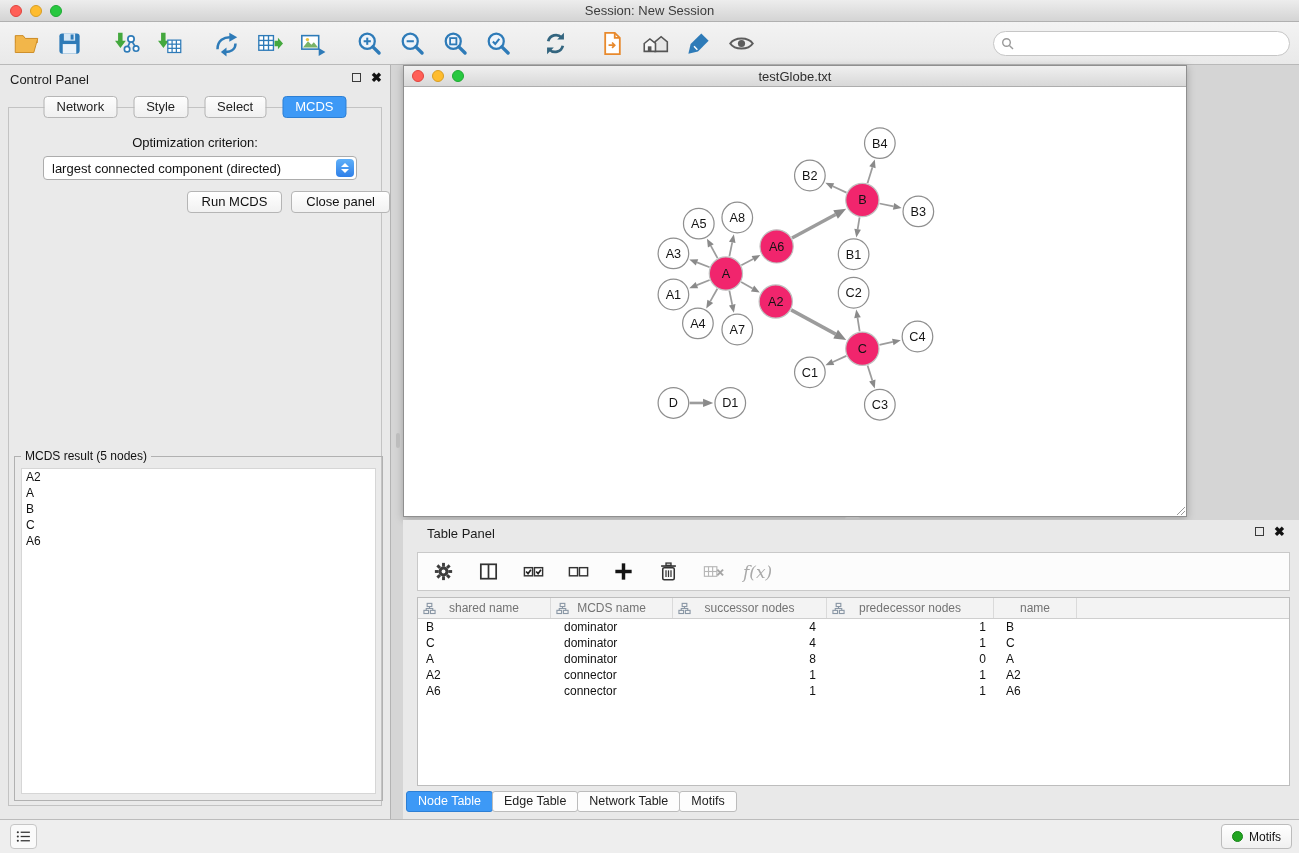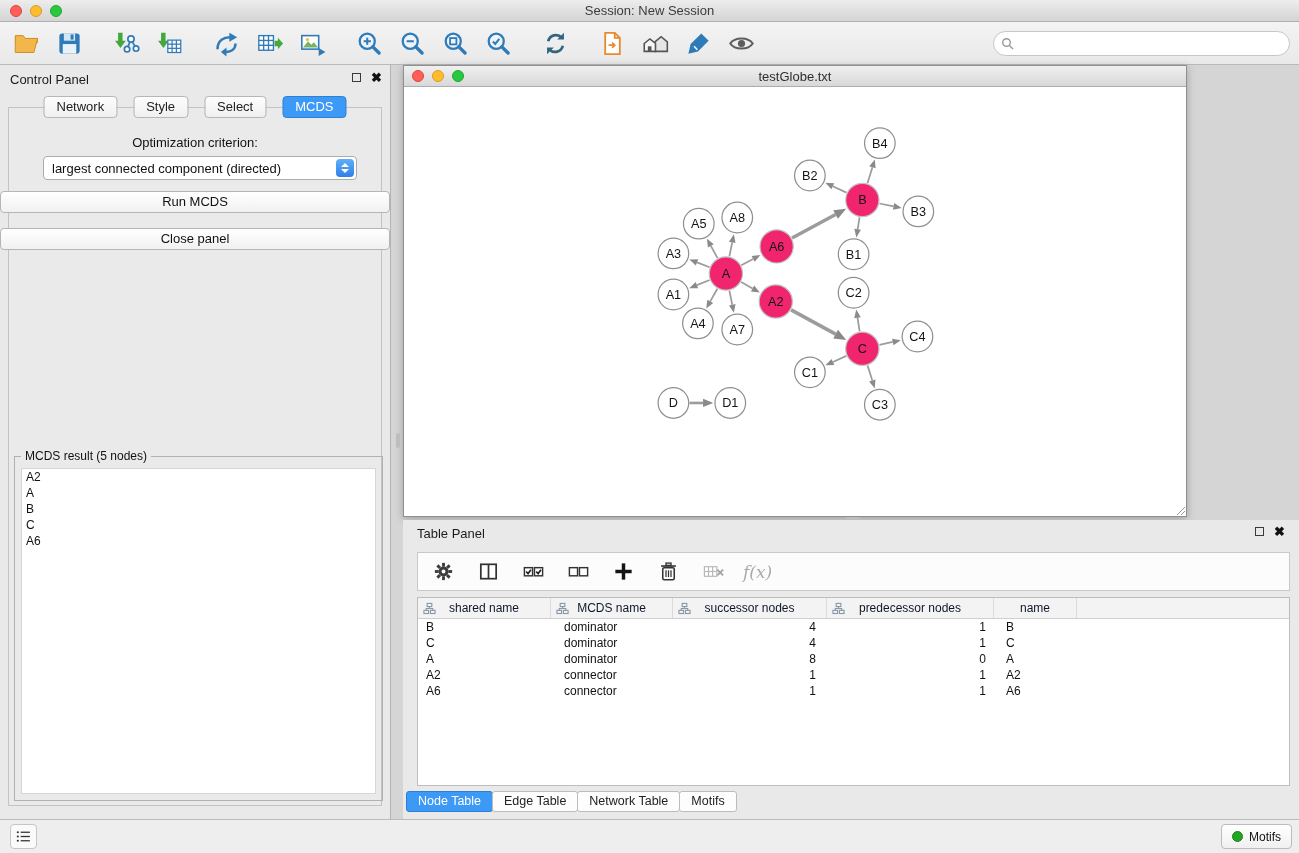--- a/index.html
+++ b/index.html
@@ -55,21 +55,21 @@
   .opt-label { position:absolute; left:0; right:0; top:70px; text-align:center; font-size:13px; color:#111; }
   .dropdown { position:absolute; left:43px; top:91px; width:314px; height:24px; background:#fff;
     border:1px solid #acacac; border-radius:4px; display:flex; align-items:center; }
   .dd-text { flex:1; font-size:13px; color:#111; padding-left:8px; white-space:nowrap; overflow:hidden; }
   .dd-stepper { width:18px; height:18px; margin-right:2px; border-radius:4px;
     background:linear-gradient(#5fb0f9,#2f7fe8); display:flex; flex-direction:column;
     align-items:center; justify-content:center; gap:2px; }
   .dd-up { width:0; height:0; border-left:4px solid transparent; border-right:4px solid transparent; border-bottom:4px solid #fff; }
   .dd-down { width:0; height:0; border-left:4px solid transparent; border-right:4px solid transparent; border-top:4px solid #fff; }
 
-  .cp-buttons { position:absolute; left:0; right:0; top:126px; display:flex; justify-content:flex-end; gap:15px;flex-direction:column; }
+  .cp-buttons { position:absolute; left:0; right:0; top:126px; display:flex; justify-content:flex-end; gap:9px; }
   .btn { font-size:13px; color:#111; background:linear-gradient(#ffffff,#f1f1f1);
     border:1px solid #b5b5b5; border-radius:4px; padding:2px 14px 3px; font-family:"Liberation Sans",sans-serif; }
 
   .groupbox { position:absolute; left:14px; top:391px; width:369px; height:345px; border:1px solid #b1b1b1; }
   .gb-legend { position:absolute; top:-8px; left:6px; background:#eaeaea; padding:0 4px; font-size:12px; color:#111; }
   .result-list { position:absolute; left:6px; right:6px; top:11px; bottom:6px; background:#fff; border:1px solid #d6d6d6; overflow:hidden; }
   .result-item { font-size:12px; color:#111; line-height:16px; padding-left:4px; }
 
   
   .net-window { position:absolute; left:403px; top:0; width:784px; height:452px;
@@ -82,32 +82,32 @@
   .net-body svg { display:block; width:100%; height:100%; }
   .net-body svg text { font-family:"Liberation Sans","DejaVu Sans",sans-serif; }
   .resize-corner { position:absolute; right:1px; bottom:1px; width:11px; height:11px; }
 
   .grip-v { position:absolute; left:396px; top:368px; width:4px; height:15px; background:#bdbdbd; border-radius:2px; }
   .grip-h { position:absolute; left:845px; top:452px; width:15px; height:4px; background:#bdbdbd; border-radius:2px; }
 
   
   .table-panel { position:absolute; left:403px; top:455px; width:896px; height:299px; background:#e9e9e9; }
   .tp-head { position:absolute; left:0; top:0; right:0; height:26px; display:flex; align-items:center; }
-  .tp-head .ptitle { font-size:13px; color:#1c1c1c; padding-left:14px; }
+  .tp-head .ptitle { font-size:13px; color:#1c1c1c; padding-left:24px; }
   .tp-icons { position:absolute; right:14px; top:5px; display:flex; gap:10px; align-items:center; }
 
   .tp-toolbar { position:absolute; left:14px; right:9px; top:32px; height:39px; background:#fcfcfc;
     border:1px solid #c9c9c9; display:flex; align-items:center; gap:15px; padding-left:10px; }
   .tp-toolbar .tbtn svg { width:23px; height:23px; }
   .fx { font-family:"DejaVu Serif","Liberation Serif",serif; font-style:italic; font-size:17px; color:#a9a9a9; }
 
   .table { position:absolute; left:14px; right:9px; top:77px; height:189px; background:#fff; border:1px solid #bdbdbd; overflow:hidden; }
   .thead { display:flex; height:21px; background:#f3f3f3; border-bottom:1px solid #cfcfcf; }
   .th { position:relative; border-right:1px solid #dadada; display:flex; align-items:center; justify-content:center;
-    font-size:12px; color:#0f172a; }
+    font-size:12px; color:#737373; }
   .th svg { position:absolute; left:5px; top:4px; width:13px; height:13px; }
   .th.c0 { width:133px; } .th.c1 { width:122px; } .th.c2 { width:154px; } .th.c3 { width:167px; } .th.c4 { width:83px; }
   .th.filler { flex:1; border-right:none; }
   .tbody { }
   .trow { display:flex; height:16px; align-items:center; }
   .tcell { font-size:12px; color:#111; white-space:nowrap; overflow:hidden; }
   .tcell.c0 { width:133px; padding-left:8px; }
   .tcell.c1 { width:122px; padding-left:13px; }
   .tcell.c2 { width:154px; text-align:right; padding-right:11px; }
   .tcell.c3 { width:167px; text-align:right; padding-right:8px; }

